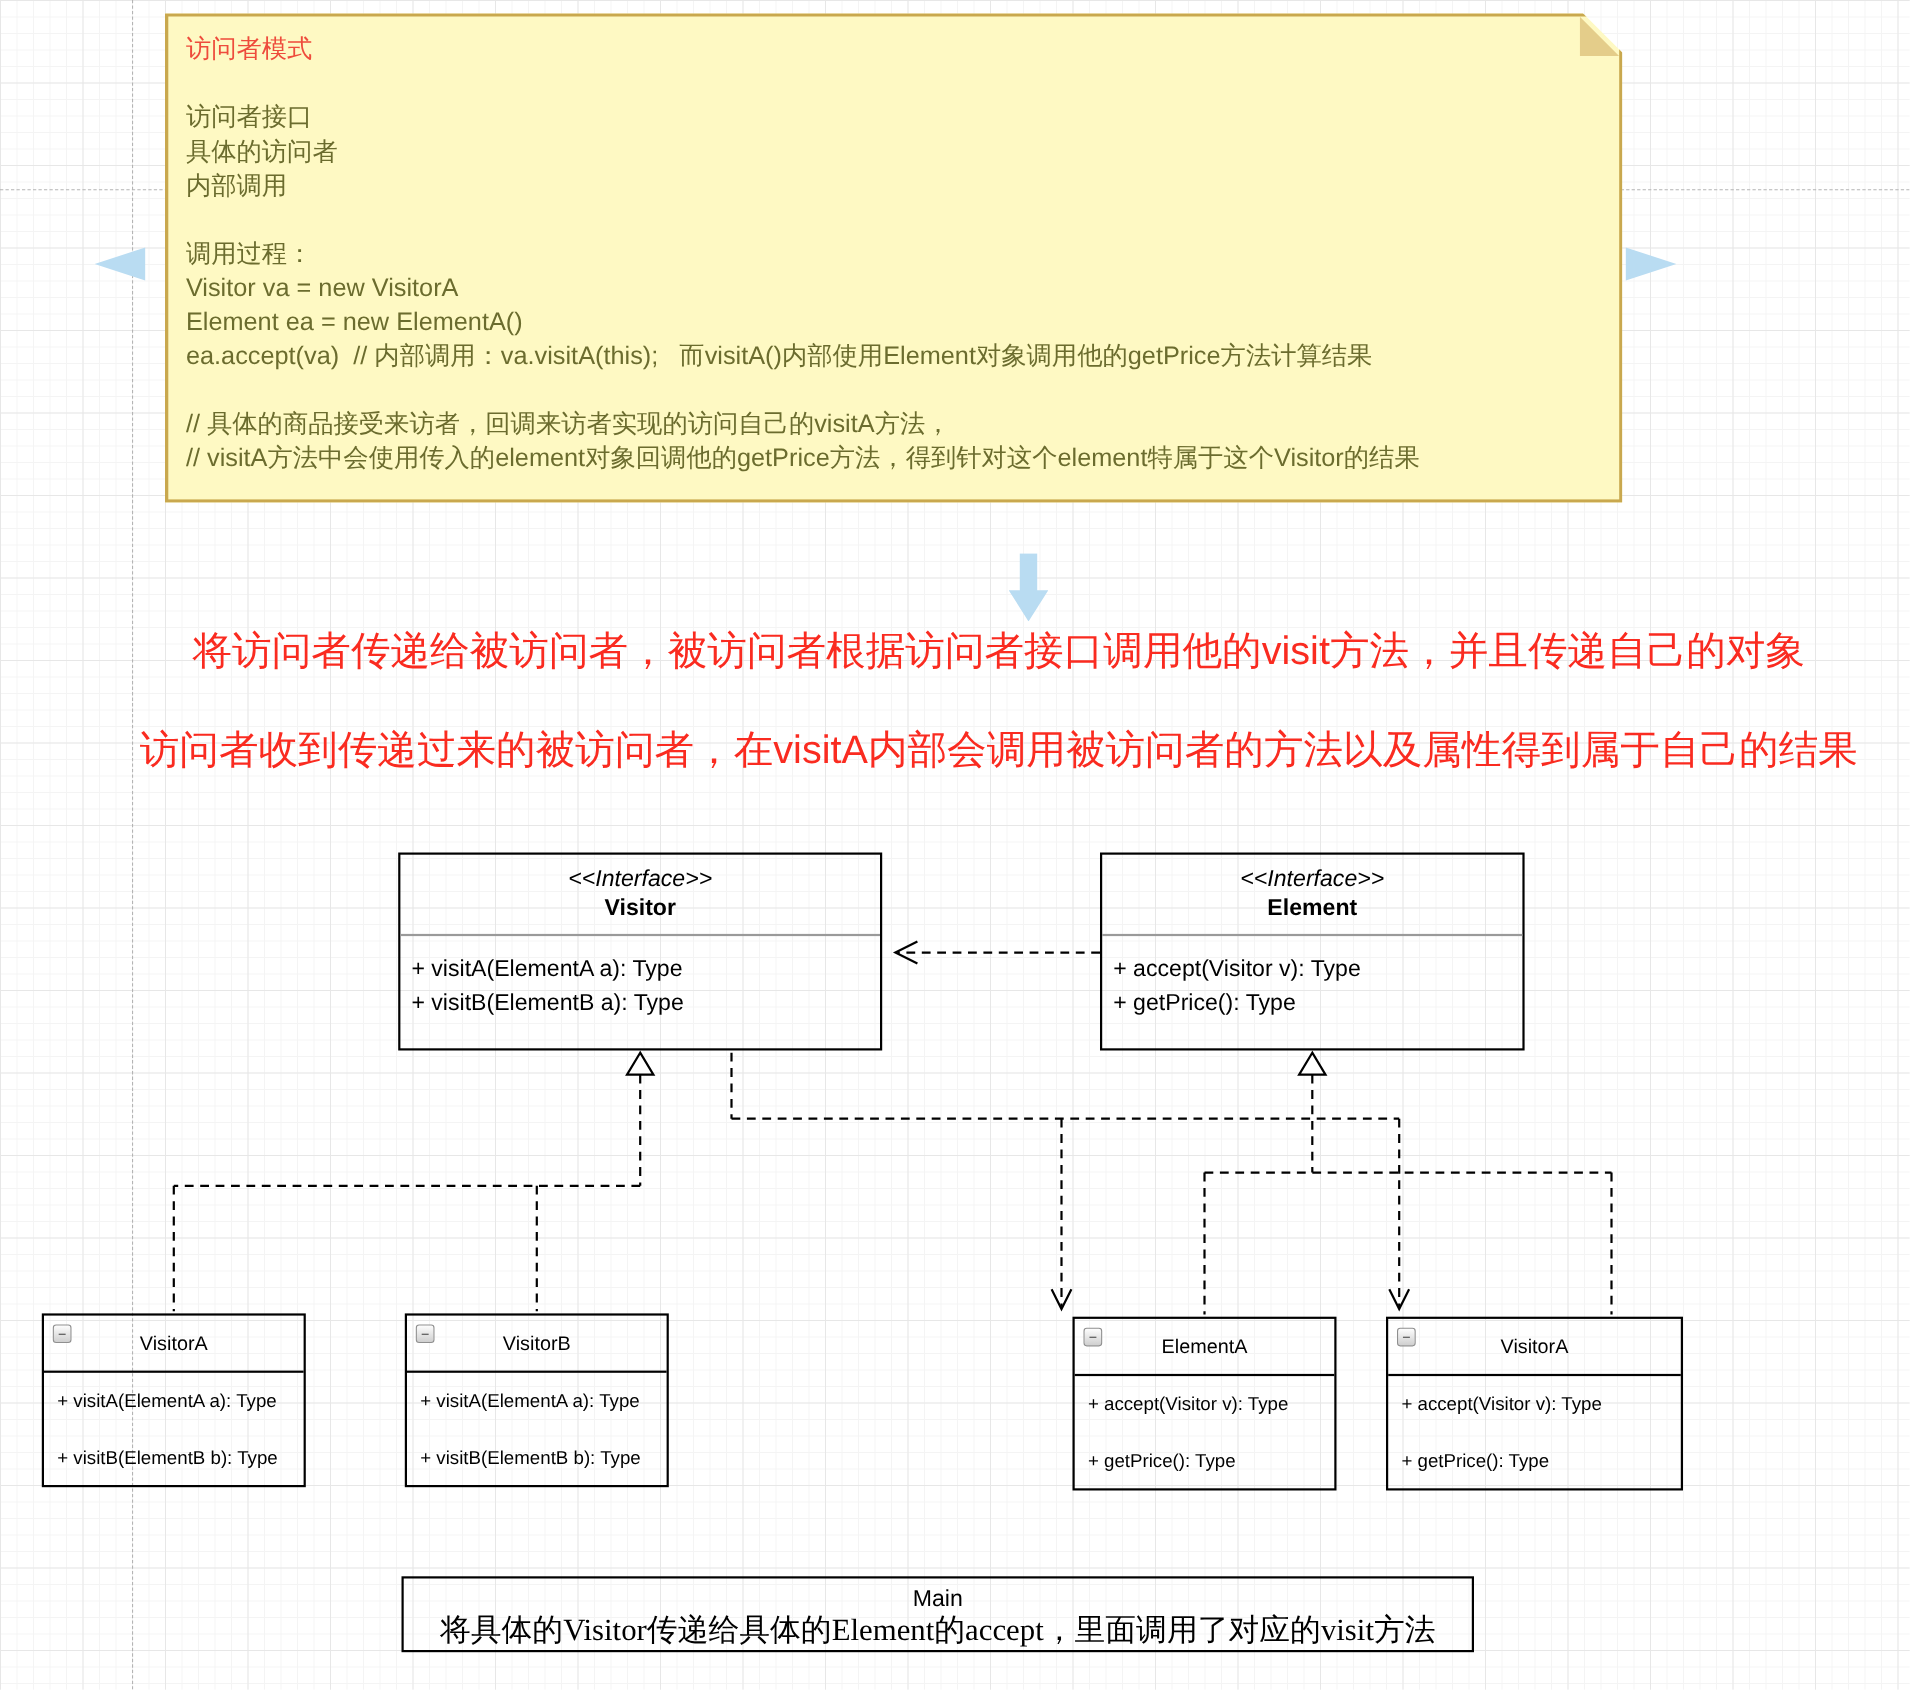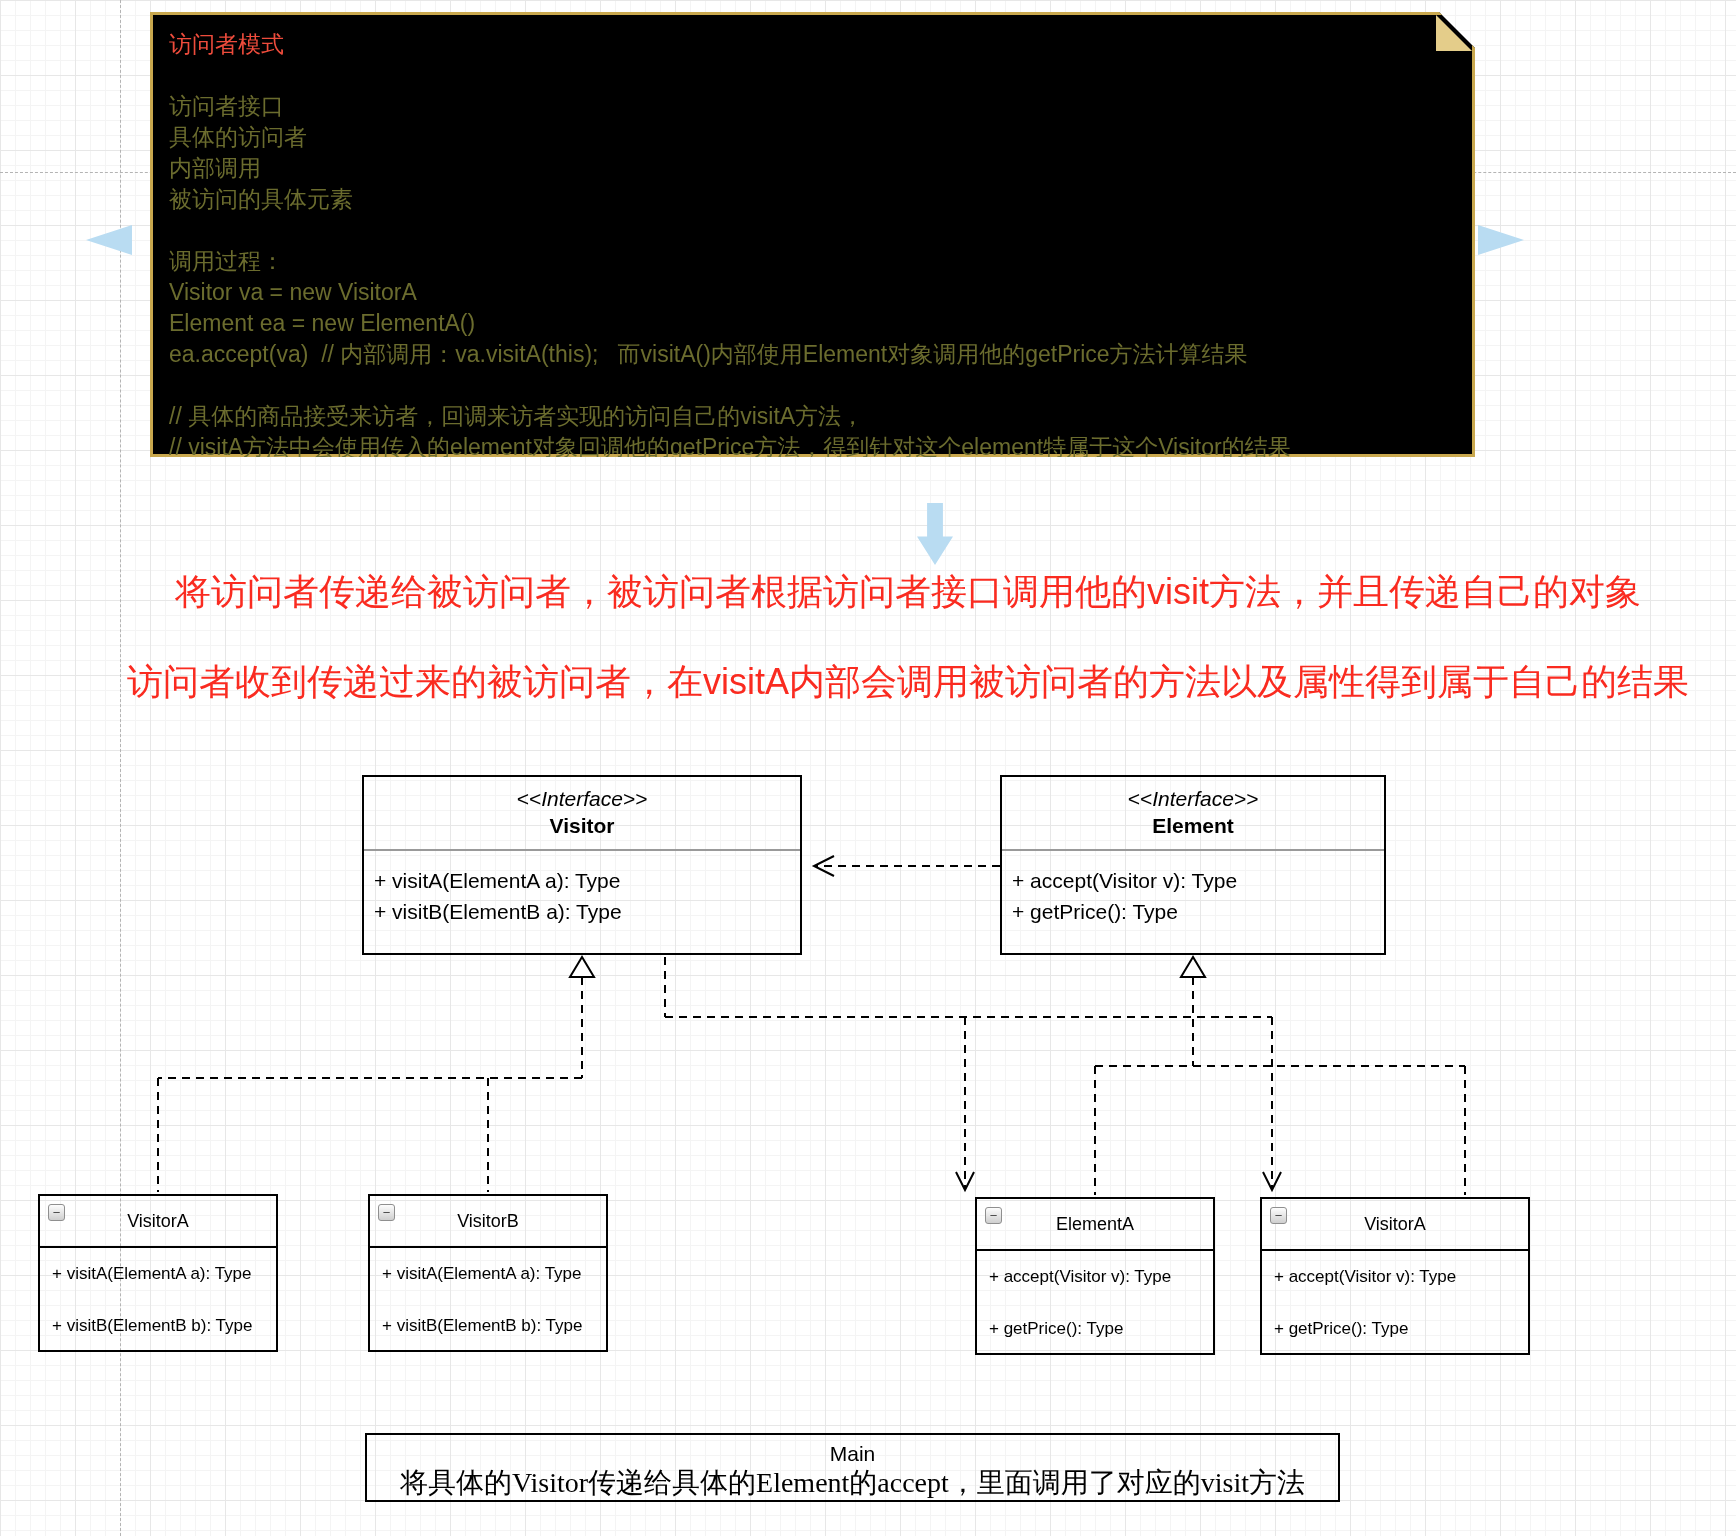--- a/index.html
+++ b/index.html
@@ -26,21 +26,21 @@
     border-right:46px solid #b9dcf2;}
   .arr-right{left:1478px;top:225px;width:0;height:0;
     border-top:15px solid transparent;border-bottom:15px solid transparent;
     border-left:46px solid #b9dcf2;}
   .arr-down{left:917px;top:503px;width:36px;height:62px;background:#b9dcf2;
     clip-path:polygon(28% 0,72% 0,72% 54%,100% 54%,50% 100%,0 54%,28% 54%);}
 
   
   .note{
     left:150px;top:12px;width:1325px;height:445px;box-sizing:border-box;
-    background:#000000;border:3px solid #c9a84e;
+    background:#fef9c3;border:3px solid #c9a84e;
     clip-path:polygon(0 0,calc(100% - 36px) 0,100% 36px,100% 100%,0 100%);
     padding:14px 16px 0 16px;
     color:#6b6c2e;font-size:23px;line-height:31px;
   }
   .note-fold{position:absolute;top:0;right:0;width:36px;height:36px;
     background:#e4cd8a;clip-path:polygon(0 0,100% 100%,0 100%);}
   .note-title{color:#ee4c3c;line-height:31px;min-height:31px;white-space:pre-wrap;}
   .note-line{line-height:31px;min-height:31px;white-space:pre-wrap;}
 
   
@@ -113,21 +113,20 @@
 <div class="abs arr-left"></div>
 <div class="abs arr-right"></div>
 <div class="abs arr-down"></div>
 
 <div class="abs note">
   <div class="note-title">访问者模式</div>
   <div class="note-line"></div>
   <div class="note-line">访问者接口</div>
   <div class="note-line">具体的访问者</div>
   <div class="note-line">内部调用</div>
-  <div class="note-line">被访问的具体元素</div>
   <div class="note-line"></div>
   <div class="note-line">调用过程：</div>
   <div class="note-line">Visitor va = new VisitorA</div>
   <div class="note-line">Element ea = new ElementA()</div>
   <div class="note-line">ea.accept(va)  // 内部调用：va.visitA(this);   而visitA()内部使用Element对象调用他的getPrice方法计算结果</div>
   <div class="note-line"></div>
   <div class="note-line">// 具体的商品接受来访者，回调来访者实现的访问自己的visitA方法，</div>
   <div class="note-line">// visitA方法中会使用传入的element对象回调他的getPrice方法，得到针对这个element特属于这个Visitor的结果</div>
 </div>
 <div class="abs note-fold" style="left:1436px;top:15px;"></div>

